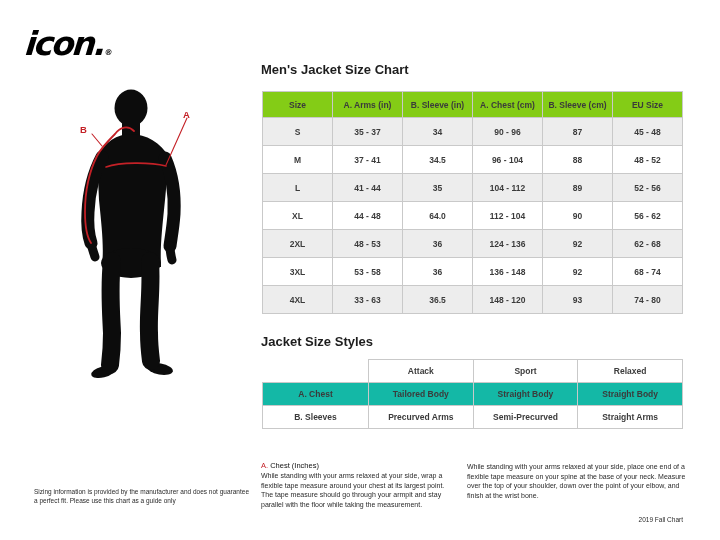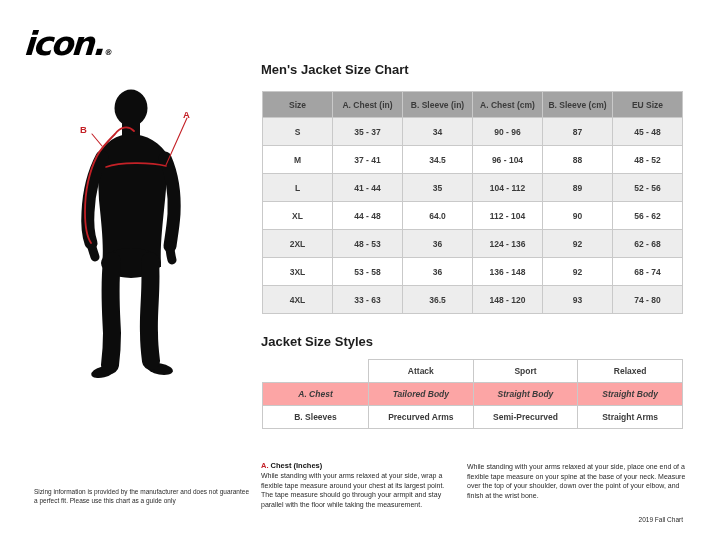--- a/index.html
+++ b/index.html
@@ -23,48 +23,48 @@
   .h1 { top:62px; }
   .h2 { top:334px; }
   .h3 { top:441px; }
   
   table { border-collapse:collapse; table-layout:fixed; }
   .t1 {
     position:absolute; left:262px; top:91px; width:421px;
     font-size:8.5px; color:#3b3b3b;
   }
   .t1 th {
-    height:26px; background:#a3a3a3; font-weight:700;
+    height:26px; background:#84cc16; font-weight:700;
     border:1px solid #c9c9c9; text-align:center;
   }
   .t1 td {
     height:28px; border:1px solid #c9c9c9; text-align:center; font-weight:600;
   }
   .t1 tbody tr:nth-child(odd) td { background:#ededed; }
   
   .t2 {
     position:absolute; left:262px; top:359px; width:421px;
     font-size:8.5px; color:#3b3b3b;
   }
   .t2 col.c0 { width:106px; }
   .t2 th, .t2 td {
     height:23px; border:1px solid #c9c9c9; text-align:center;
     font-weight:600; background:#fff;margin-left:44px;
   }
   .t2 th { font-weight:700; }
   .t2 .corner { border-left:none; border-top:none; background:#fff; }
-  .t2 tr.shaded td { background:#fca5a5;font-style:italic; }
+  .t2 tr.shaded td { background:#14b8a6; }
   
   .measure {
     position:absolute; left:261px; top:461px; width:430px;
     display:flex; gap:12px;
   }
   .m-col1 { width:194px; }
   .m-col2 { width:224px; }
-  .m-label { font-size:7.5px; font-weight:700; color:#111; }
+  .m-label { font-size:7.5px; font-weight:400; color:#111; }
   .m-label .pre { color:#c42127; }
   .m-body { font-size:7px; line-height:9.6px; color:#2a2a2a; margin-top:1px; }
   
   .disclaimer {
     position:absolute; left:34px; top:487px; width:216px;
     font-size:6.5px; line-height:9px; color:#2a2a2a;
   }
   .version {
     position:absolute; left:483px; top:516px; width:200px;
     text-align:right; font-size:6.5px; color:#2a2a2a;
@@ -105,21 +105,21 @@
     <text x="128" y="33" font-size="9.5" font-weight="bold" fill="#c42127">A</text>
     <text x="25" y="48" font-size="9.5" font-weight="bold" fill="#c42127">B</text>
   </svg>
 
   <div class="h h1">Men's Jacket Size Chart</div>
 
   <table class="t1">
     <thead>
       <tr>
         <th>Size</th>
-        <th>A. Chest (in)</th>
+        <th>A. Arms (in)</th>
         <th>B. Sleeve (in)</th>
         <th>A. Chest (cm)</th>
         <th>B. Sleeve (cm)</th>
         <th>EU Size</th>
       </tr>
     </thead>
     <tbody>
       <tr>
         <td>S</td>
         <td>35 - 37</td>

